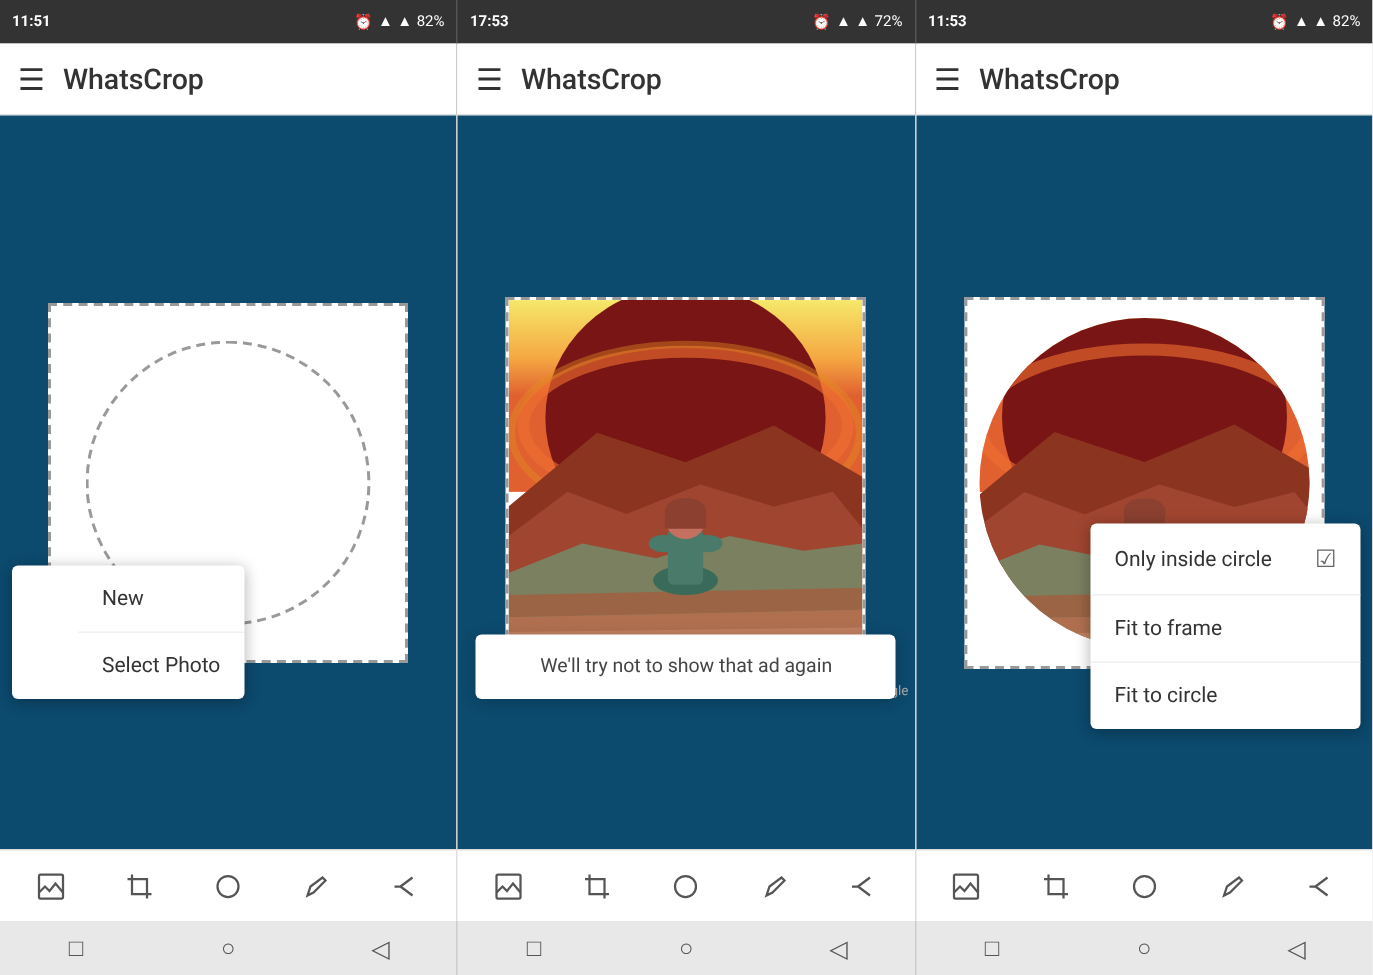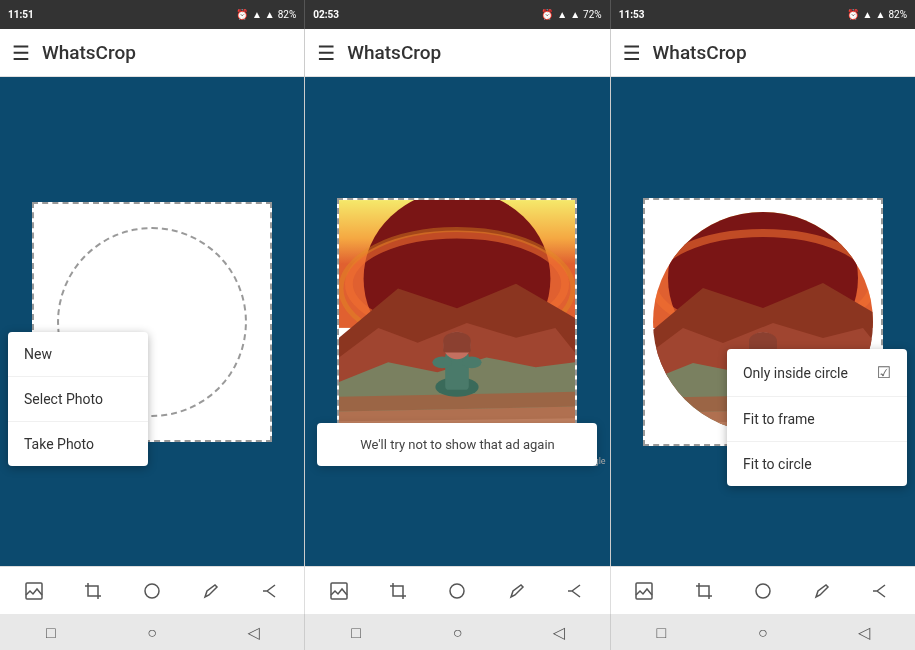--- a/index.html
+++ b/index.html
@@ -139,20 +139,21 @@
     .context-menu-left {
       position: absolute;
       bottom: 100px;
       left: 8px;
       background: white;
       border-radius: 4px;
       box-shadow: 0 2px 10px rgba(0,0,0,0.3);
       min-width: 140px;
       z-index: 100;
       overflow: hidden;
+      padding-left: 44px;
     }
     .menu-item {
       padding: 14px 16px;
       font-size: 14px;
       color: #333;
       cursor: pointer;
       border-bottom: 1px solid #f0f0f0;
     }
     .menu-item:last-child { border-bottom: none; }
 
@@ -249,21 +250,21 @@
   <div class="status-bar">
     <span class="status-left">11:51</span>
     <span class="status-right">
       <span>⏰</span>
       <span>▲</span>
       <span>▲</span>
       <span>82%</span>
     </span>
   </div>
   <div class="status-bar">
-    <span class="status-left">02:53</span>
+    <span class="status-left">17:53</span>
     <span class="status-right">
       <span>⏰</span>
       <span>▲</span>
       <span>▲</span>
       <span>72%</span>
     </span>
   </div>
   <div class="status-bar">
     <span class="status-left">11:53</span>
     <span class="status-right">
@@ -286,23 +287,20 @@
       <div class="dashed-frame panel1-frame">
         <div class="panel1-circle"></div>
       </div>
 
       <div class="context-menu-left">
         <div class="menu-item">
           <span>New</span>
         </div>
         <div class="menu-item">
           <span>Select Photo</span>
-        </div>
-        <div class="menu-item">
-          <span>Take Photo</span>
         </div>
       </div>
     </div>
   </div>
 
   <div class="single-panel">
     <div class="toolbar">
       <span class="toolbar-icon">☰</span>
       <span class="toolbar-title">WhatsCrop</span>
     </div>

